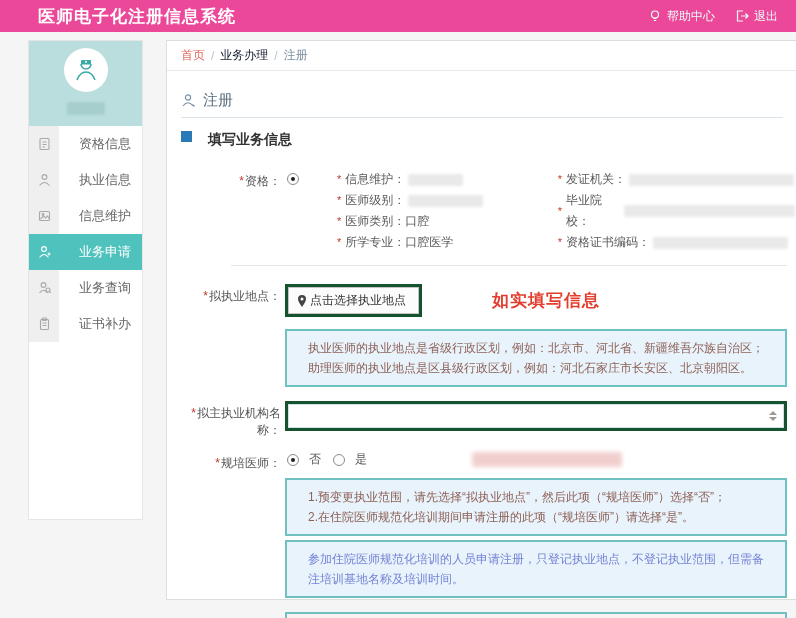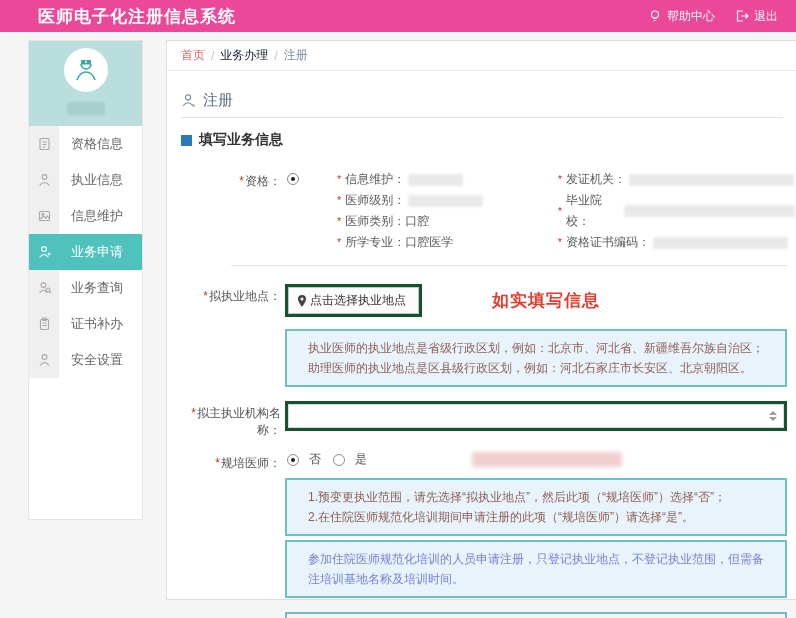--- a/index.html
+++ b/index.html
@@ -14,36 +14,36 @@
   .header-link { display:flex; align-items:center; gap:5px; color:#eefcfb; font-size:12px; cursor:pointer; }
   .hicon { width:14px; height:14px; }
 
   
   .sidebar { position:absolute; left:28px; top:40px; width:115px; height:480px; background:#ffffff; border:1px solid #e5e5e5; }
   .avatar-block { height:85px; background:#b9dedd; display:flex; flex-direction:column; align-items:center; padding-top:7px; }
   .avatar-circle { width:44px; height:44px; border-radius:50%; background:#ffffff; display:flex; align-items:center; justify-content:center; }
   .name-blur { margin-top:10px; width:38px; height:13px; background:#a6cecd; border-radius:2px; filter:blur(1px); }
   .menu-item { display:flex; height:36px; cursor:pointer; }
   .menu-icon-cell { width:30px; background:#efefef; display:flex; align-items:center; justify-content:center; color:#a9a9a9; }
-  .menu-label-cell { flex:1; display:flex; align-items:center; padding-left:12px; font-size:13px; color:#666; background:#ffffff; }
+  .menu-label-cell { flex:1; display:flex; align-items:center; padding-left:20px; font-size:13px; color:#666; background:#ffffff; }
   .menu-item.active { background:#4fc2bd; }
   .menu-item.active .menu-icon-cell { background:transparent; color:#ffffff; }
   .menu-item.active .menu-label-cell { background:transparent; color:#ffffff; }
   .micon { width:13px; height:14px; }
 
   
   .main { position:absolute; left:166px; top:40px; width:632px; height:560px; background:#ffffff; border:1px solid #dddddd; }
   .breadcrumb { height:30px; display:flex; align-items:center; gap:6px; padding:0 14px; border-bottom:1px solid #e9e9e9; font-size:12px; }
   .bc-home { color:#e0695f; cursor:pointer; }
   .bc-sep { color:#b9c4cc; }
   .bc-link { color:#0f172a; cursor:pointer; }
   .bc-current { color:#7b8da0; }
 
   .section-title { margin:20px 14px 0 14px; display:flex; align-items:center; gap:7px; font-size:15px; color:#5a6b7d; padding-bottom:7px; border-bottom:1px solid #dbe4ea; }
-  .subsection { margin:13px 14px 0 14px; display:flex; align-items:center; gap:7px; font-size:14px; font-weight:bold; color:#333; }
+  .subsection { margin:13px 14px 0 14px; display:flex; align-items:flex-start; gap:16px; font-size:14px; font-weight:bold; color:#333; }
   .blue-square { width:11px; height:11px; background:#2a7ab8; }
 
   .form { padding:20px 10px 0 4px; }
   .row { display:flex; margin-bottom:12px; align-items:flex-start; }
   .lbl { width:110px; min-width:110px; text-align:right; font-size:12px; color:#555; padding-top:4px; }
   .req { color:#c0392b; margin-right:1px; }
   .fld { flex:1; padding-left:4px; }
 
   
   .qual-wrap { display:flex; align-items:flex-start; }
@@ -173,29 +173,20 @@
     </div>
     <div class="menu-item">
       <div class="menu-icon-cell">
         <svg class="micon" viewBox="0 0 13 14" fill="none" stroke="currentColor" stroke-width="1.1">
             <rect x="2.5" y="2.5" width="8" height="10" rx="1"></rect>
             <rect x="4.5" y="1" width="4" height="2.5" rx="0.5"></rect>
             <path d="M4.5 6 h4 M4.5 8.5 h4"></path>
           </svg>
       </div>
       <div class="menu-label-cell">证书补办</div>
-    </div>
-    <div class="menu-item">
-      <div class="menu-icon-cell">
-        <svg class="micon" viewBox="0 0 13 14" fill="none" stroke="currentColor" stroke-width="1.1">
-            <circle cx="6.5" cy="4" r="2.4"></circle>
-            <path d="M2 12.5 q4.5 -6 9 0"></path>
-          </svg>
-      </div>
-      <div class="menu-label-cell">安全设置</div>
     </div>
   </div>
 
   <div class="main">
 
     <div class="breadcrumb">
       <span class="bc-home">首页</span>
       <span class="bc-sep">/</span>
       <span class="bc-link">业务办理</span>
       <span class="bc-sep">/</span>

